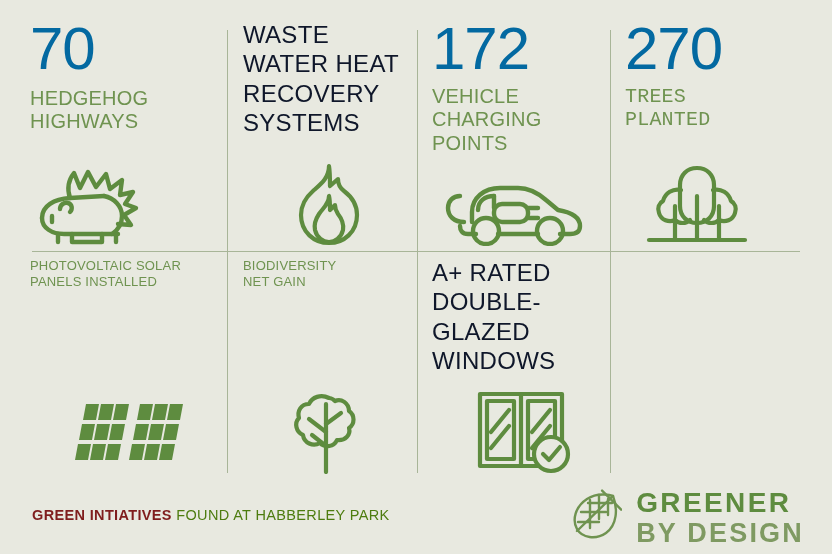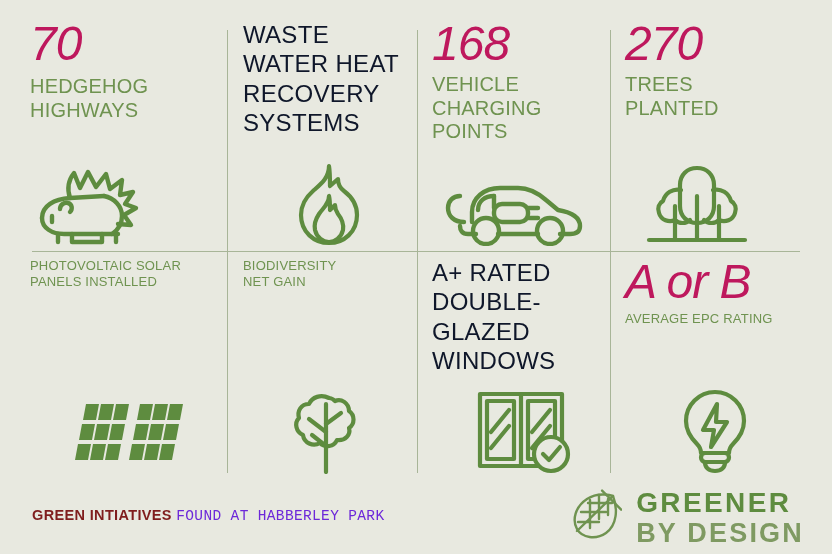--- a/index.html
+++ b/index.html
@@ -38,28 +38,27 @@
   
   .col-0 { left: 30px;  width: 196px; }
   .col-1 { left: 243px; width: 172px; }
   .col-2 { left: 432px; width: 176px; }
   .col-3 { left: 625px; width: 180px; }
 
   .row-0 { top: 20px;  height: 228px; }
   .row-1 { top: 258px; height: 216px; }
 
   .stat-number {
-    font-size: 48px;
+    font-size: 60px;
     line-height: 0.98;
     font-weight: 400;
-    color: #be185d;
+    color: #0369a1;
     letter-spacing: -1px;
     margin: 0 0 6px 0;
     white-space: nowrap;
-    font-style: italic;
   }
 
   .stat-label {
     font-size: 20px;
     line-height: 1.18;
     color: #6f9350;
     letter-spacing: 0.2px;
     margin: 0;
   }
 
@@ -119,22 +118,21 @@
     font-size: 14.5px;
     letter-spacing: 0.35px;
     white-space: nowrap;
   }
   .caption-strong {
     font-weight: 700;
     color: #7f1d1d;
   }
   .caption-light {
     font-weight: 400;
-    color: #6d28d9;
-    font-family: Liberation Mono, monospace;
+    color: #4d7c0f;
   }
 
   .logo {
     position: absolute;
     right: 28px;
     top: 9px;
     display: flex;
     align-items: center;
     gap: 14px;
   }
@@ -199,21 +197,21 @@
         <svg width="172" height="84" viewBox="0 0 172 84" fill="none" stroke="#5e8c3f" stroke-width="4.2" stroke-linecap="round" stroke-linejoin="round">
           <g transform="translate(56,2)">
             <path d="M30 2 C30 14 22 20 14 27 C6 34 2 42 2 51 C2 68 15 79 30 79 C45 79 58 68 58 51 C58 41 53 33 45 27 C41 24 39 20 39 15 L31 22 C31 14 31 8 30 2 Z"></path>
             <path d="M30 32 C30 40 24 44 20 50 C16 56 15 61 16 66 C18 74 24 78 30 78 C36 78 42 74 44 66 C45 60 43 55 39 50 C37 47 36 44 36 41 L31 46 C31 41 31 36 30 32 Z"></path>
           </g>
         </svg>
       </div>
     </div>
 
     <div class="cell col-2 row-0">
-      <div class="stat-number">168</div>
+      <div class="stat-number">172</div>
       <div class="stat-label" style="white-space: pre-line;">VEHICLE
 CHARGING
 POINTS</div>
       <div class="icon-wrap">
         <svg width="176" height="76" viewBox="0 0 176 76" fill="none" stroke="#5e8c3f" stroke-width="4.4" stroke-linecap="round" stroke-linejoin="round">
           <g transform="translate(10,4)">
             <path d="M22 48 C12 48 6 42 6 34 C6 27 11 22 18 22"></path>
             <path d="M30 48 L30 38 C30 24 42 14 58 14 L76 14 C88 14 96 19 104 26 L116 36 C128 38 138 42 138 52 C138 58 134 60 128 60 L118 60"></path>
             <path d="M56 60 L96 60"></path>
             <path d="M34 60 L26 60 C20 60 18 56 18 52"></path>
@@ -224,21 +222,21 @@
             <rect x="52" y="30" width="34" height="18" rx="8"></rect>
             <path d="M86 34 L96 34"></path>
             <path d="M86 44 L96 44"></path>
           </g>
         </svg>
       </div>
     </div>
 
     <div class="cell col-3 row-0">
       <div class="stat-number">270</div>
-      <div class="stat-label" style="white-space: pre-line;">TREES
+      <div class="stat-label" style="white-space: pre-line; font-family: Liberation Mono, monospace;">TREES
 PLANTED</div>
       <div class="icon-wrap">
         <svg width="180" height="84" viewBox="0 0 180 84" fill="none" stroke="#5e8c3f" stroke-width="4.2" stroke-linecap="round" stroke-linejoin="round">
           <g transform="translate(32,2)">
             <path d="M40 4 C30 4 23 11 23 21 L23 42 C23 52 30 59 40 59 C50 59 57 52 57 42 L57 21 C57 11 50 4 40 4 Z"></path>
             <path d="M24 26 C16 24 8 29 6 37 C2 39 0 44 2 49 C4 56 12 59 18 56 C22 60 29 60 33 56"></path>
             <path d="M56 26 C64 24 72 29 74 37 C78 39 80 44 78 49 C76 56 68 59 62 56 C58 60 51 60 47 56"></path>
             <path d="M40 32 L40 76"></path>
             <path d="M18 42 L18 76"></path>
             <path d="M62 42 L62 76"></path>
@@ -318,34 +316,20 @@
             <path d="M13 56 L31 34"></path>
             <path d="M54 40 L72 18"></path>
             <path d="M54 56 L72 34"></path>
             <circle cx="73" cy="62" r="17" fill="#e8e9e0"></circle>
             <path d="M65 62 L71 68 L82 55"></path>
           </g>
         </svg>
       </div>
     </div>
 
-    <div class="cell col-3 row-1">
-      <div class="stat-number">A or B</div>
-      <div class="stat-label small">AVERAGE EPC RATING</div>
-      <div class="icon-wrap">
-        <svg width="180" height="86" viewBox="0 0 180 86" fill="none" stroke="#5e8c3f" stroke-width="4.2" stroke-linecap="round" stroke-linejoin="round">
-          <g transform="translate(56,2)">
-            <path d="M34 2 C18 2 5 15 5 31 C5 41 10 48 16 54 C19 57 20 60 20 63 L48 63 C48 60 49 57 52 54 C58 48 63 41 63 31 C63 15 50 2 34 2 Z"></path>
-            <rect x="20" y="63" width="28" height="9" rx="4.5"></rect>
-            <path d="M24 72 C24 78 28 81 34 81 C40 81 44 78 44 72"></path>
-            <path d="M36 14 L22 40 L33 40 L30 57 L46 32 L35 32 Z"></path>
-          </g>
-        </svg>
-      </div>
-    </div>
 
   </div>
 
   <div class="footer">
     <div class="footer-caption">
       <span class="caption-strong">GREEN INTIATIVES</span><span>&nbsp;</span><span class="caption-light">FOUND AT HABBERLEY PARK</span>
     </div>
 
     <div class="logo">
       <span class="logo-mark">

